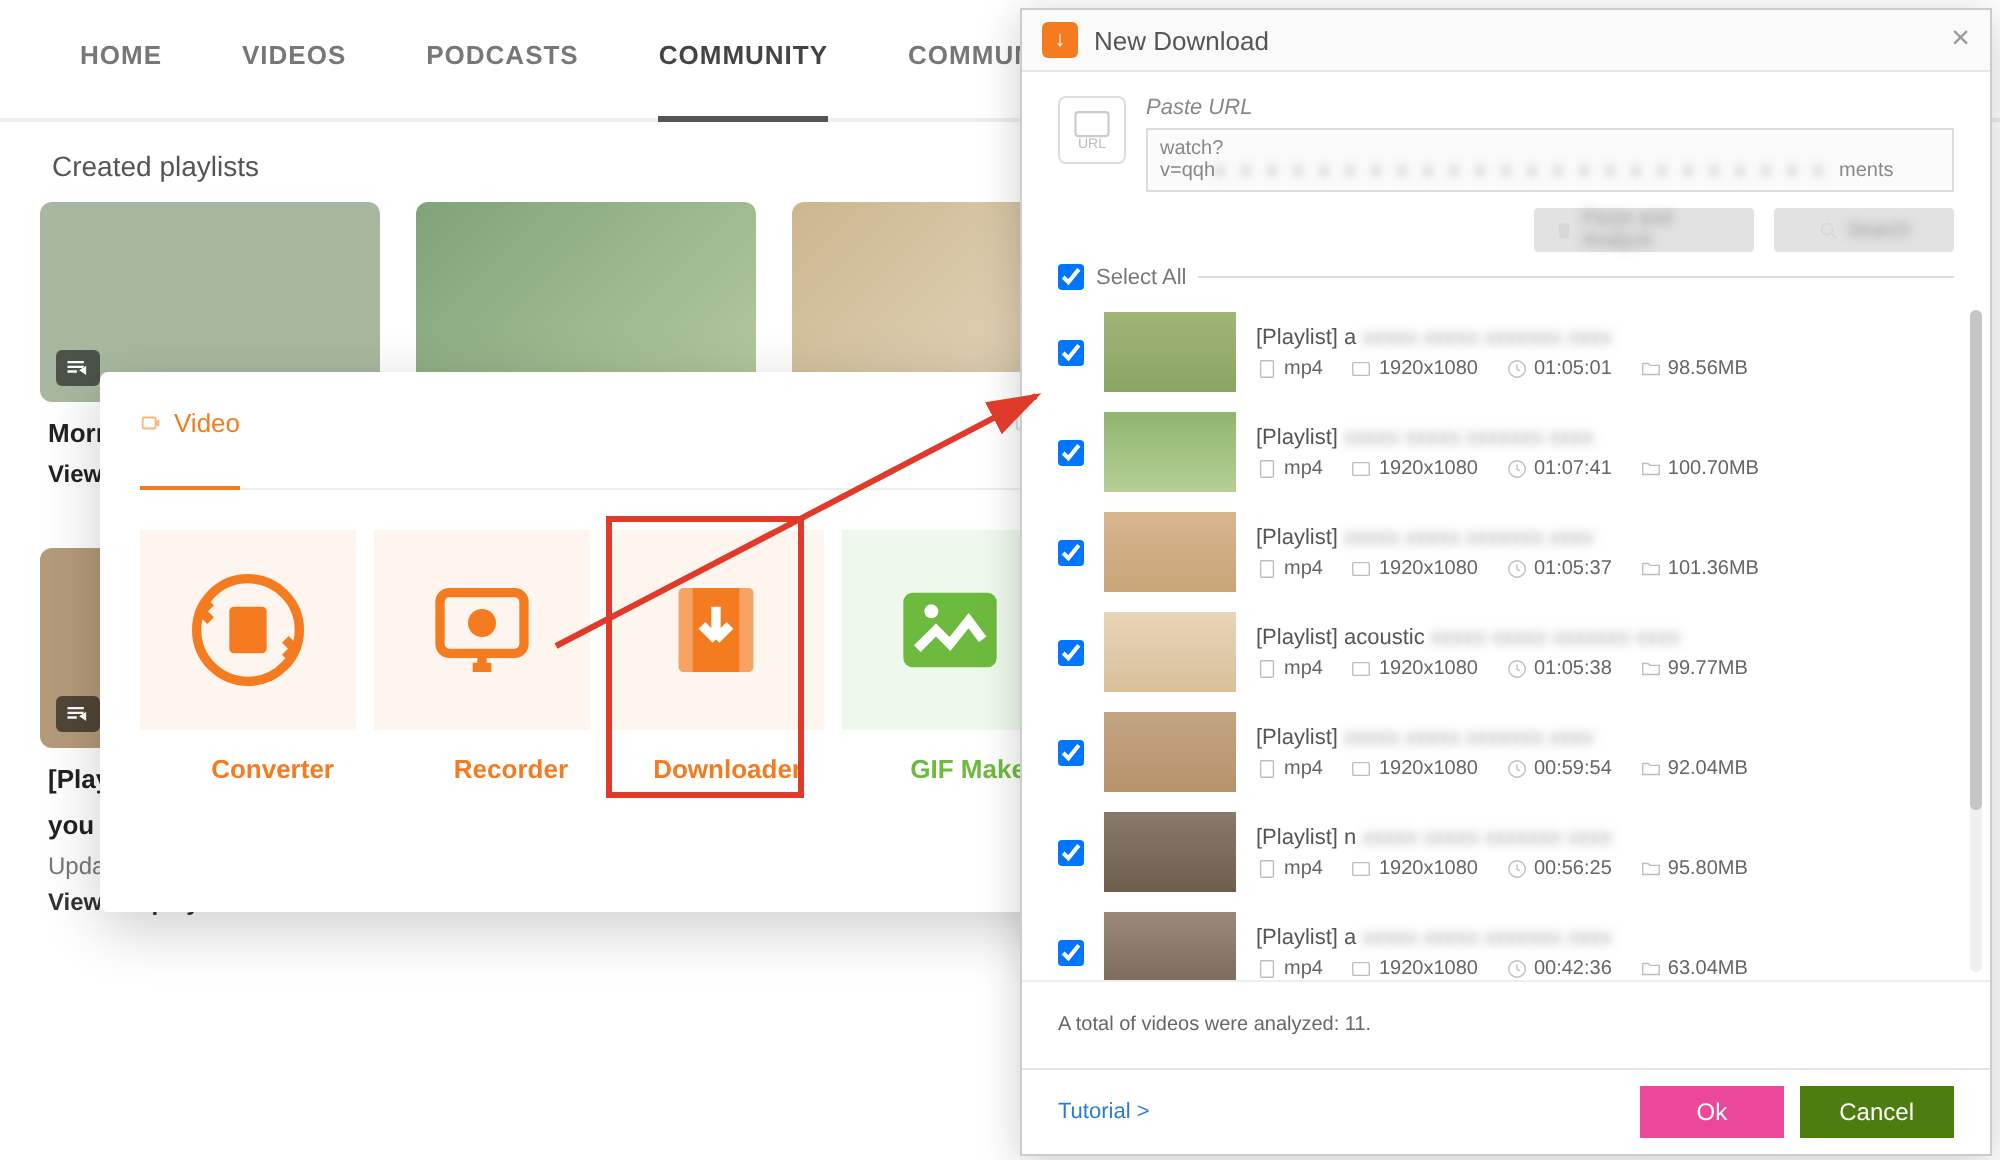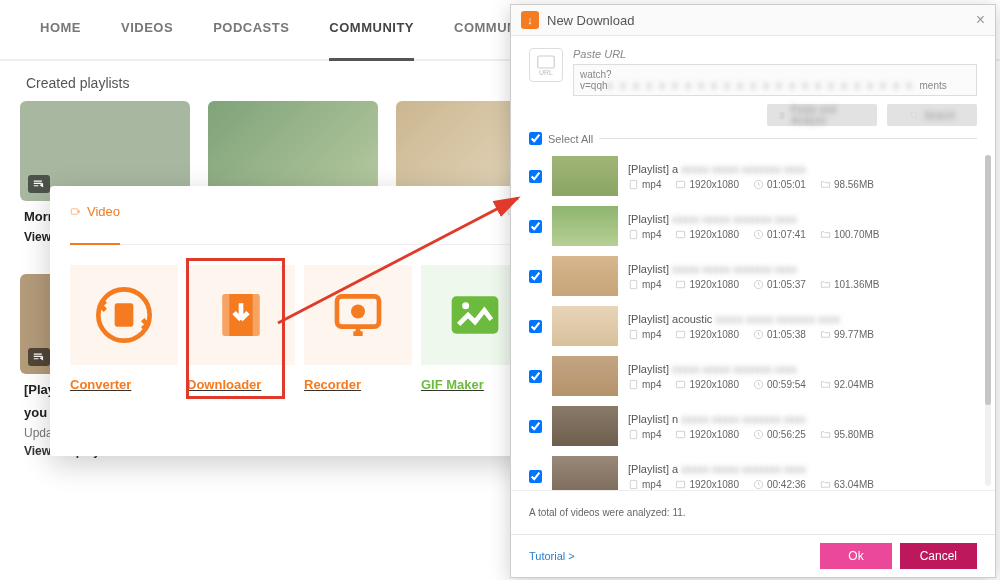--- a/index.html
+++ b/index.html
@@ -26,21 +26,21 @@
 .updated { color:#777; font-size:12px; margin-top:6px; padding-left:24px;}
 .viewfull { font-weight:bold; font-size:12px; margin-top:4px; padding-left:24px;}
 
 .popup { position:absolute; left:50px; top:186px; width:530px; height:270px; background:#fff; box-shadow:0 8px 30px rgba(0,0,0,0.2); border-radius:4px; padding:18px 20px; }
 .popup-tabs { display:flex; gap: 60px; border-bottom:1.5px solid #eee; }
 .ptab { display:flex; align-items:center; gap:6px; padding-bottom:24px; color:#bbb; font-size:13px; cursor:pointer; }
 .ptab.active { color:#f47b20; border-bottom:2px solid #f47b20; margin-bottom:-1.5px; }
 .ptab-right { margin-left:auto; }
 
 .tools { display:flex; gap:20px; margin-top:20px; }
-.tool { width:97px; text-align:left; cursor:pointer;text-decoration:underline; }
+.tool { width:97px; text-align:right; cursor:pointer; }
 .tool-icon { width:108px; height:100px; background:#fdf5ee; border-radius:0; display:flex; align-items:center; justify-content:center; }
 .tool-icon.green { background:#eef8ec; }
 .tool-label { margin-top:12px; font-weight:bold; font-size:13px; color:#f47b20; }
 .tool-label.green { color:#6dbb3e; }
 .tool.highlight { outline:3px solid #e03a2a; outline-offset:-2px; padding-bottom:6px; margin-top:-6px; padding-top:6px;}
 
 .dialog { position:absolute; left:510px; top:4px; width:486px; height:574px; background:#fff; border:1px solid #ccc; box-shadow:0 4px 20px rgba(0,0,0,0.2); display:flex; flex-direction:column; }
 .dlg-title { display:flex; align-items:center; gap:8px; padding:6px 10px; background:#fafafa; border-bottom:1px solid #e5e5e5; font-size:13px; color:#555;}
 .dlg-title .close { margin-left:auto; color:#999; font-size:16px; cursor:pointer; }
 .dlg-badge { width:18px; height:18px; background:#f47b20; border-radius:3px; display:inline-flex; align-items:center; justify-content:center; color:#fff; font-size:11px;}
@@ -78,21 +78,21 @@
 .ico { width:11px; height:11px; opacity:0.55; }
 
 .scrollbar { position:absolute; right:4px; top:4px; width:6px; height:calc(100% - 8px); background:#f0f0f0; border-radius:3px;}
 .scroll-thumb { width:6px; height:250px; background:#c5c5c5; border-radius:3px;}
 
 .dlg-status { padding:16px 18px; font-size:10px; color:#666; border-top:1px solid #eee;}
 .dlg-footer { display:flex; align-items:center; padding:8px 18px; gap:8px; border-top:1px solid #e5e5e5;}
 .tutorial { color:#2a7dcf; font-size:11px; cursor:pointer;}
 .spacer { flex:1; }
 .btn-ok { background:#ec4899; color:#fff; border:none; padding:6px 28px; font-size:12px; cursor:pointer;}
-.btn-cancel { background:#be185d; color:#fff; border:none; padding:6px 20px; font-size:12px; cursor:pointer;}
+.btn-cancel { background:#4d7c0f; color:#fff; border:none; padding:6px 20px; font-size:12px; cursor:pointer;}
 
 svg.arrow { position:absolute; left:258px; top:178px; width:280px; height:160px; pointer-events:none; z-index:5;}
 </style>
 </head>
 <body>
 
 <div class="topbar">
   <div class="tab">HOME</div>
   <div class="tab">VIDEOS</div>
   <div class="tab">PODCASTS</div>
@@ -164,40 +164,40 @@
     <div class="tool">
       <div class="tool-icon">
           <svg width="56" height="56" viewBox="0 0 24 24">
             <circle cx="12" cy="12" r="11" fill="none" stroke="#f47b20" stroke-width="2"></circle>
             <rect x="8" y="7" width="8" height="10" rx="1" fill="#f47b20"></rect>
             <path d="M4 6l-2 2 2 2M20 14l2 2-2 2" stroke="#f47b20" stroke-width="2" fill="none"></path>
           </svg>
         </div>
       <div class="tool-label">Converter</div>
     </div>
+    <div class="tool">
+      <div class="tool-icon">
+          <svg width="56" height="56" viewBox="0 0 24 24">
+            <rect x="3" y="4" width="18" height="13" rx="2" fill="none" stroke="#f47b20" stroke-width="2"></rect>
+            <circle cx="12" cy="10.5" r="3" fill="#f47b20"></circle>
+            <path d="M10 20h4m-2-3v3" stroke="#f47b20" stroke-width="2"></path>
+          </svg>
+        </div>
+      <div class="tool-label">Recorder</div>
+    </div>
     <div class="tool highlight">
       <div class="tool-icon">
           <svg width="56" height="56" viewBox="0 0 24 24">
             <rect x="4" y="3" width="16" height="18" rx="1" fill="#f47b20"></rect>
             <rect x="4" y="3" width="3" height="18" fill="#fff" opacity="0.3"></rect>
             <rect x="17" y="3" width="3" height="18" fill="#fff" opacity="0.3"></rect>
             <path d="M12 7v7m0 0l-3-3m3 3l3-3" stroke="#fff" stroke-width="2" fill="none"></path>
           </svg>
         </div>
       <div class="tool-label">Downloader</div>
-    </div>
-    <div class="tool">
-      <div class="tool-icon">
-          <svg width="56" height="56" viewBox="0 0 24 24">
-            <rect x="3" y="4" width="18" height="13" rx="2" fill="none" stroke="#f47b20" stroke-width="2"></rect>
-            <circle cx="12" cy="10.5" r="3" fill="#f47b20"></circle>
-            <path d="M10 20h4m-2-3v3" stroke="#f47b20" stroke-width="2"></path>
-          </svg>
-        </div>
-      <div class="tool-label">Recorder</div>
     </div>
     <div class="tool">
       <div class="tool-icon green">
           <svg width="56" height="56" viewBox="0 0 24 24">
             <rect x="2" y="4" width="20" height="16" rx="2" fill="#6dbb3e"></rect>
             <path d="M5 16l4-4 3 3 4-5 3 4" stroke="#fff" stroke-width="2" fill="none"></path>
             <circle cx="8" cy="8" r="1.5" fill="#fff"></circle>
           </svg>
         </div>
       <div class="tool-label green">GIF Maker</div>

